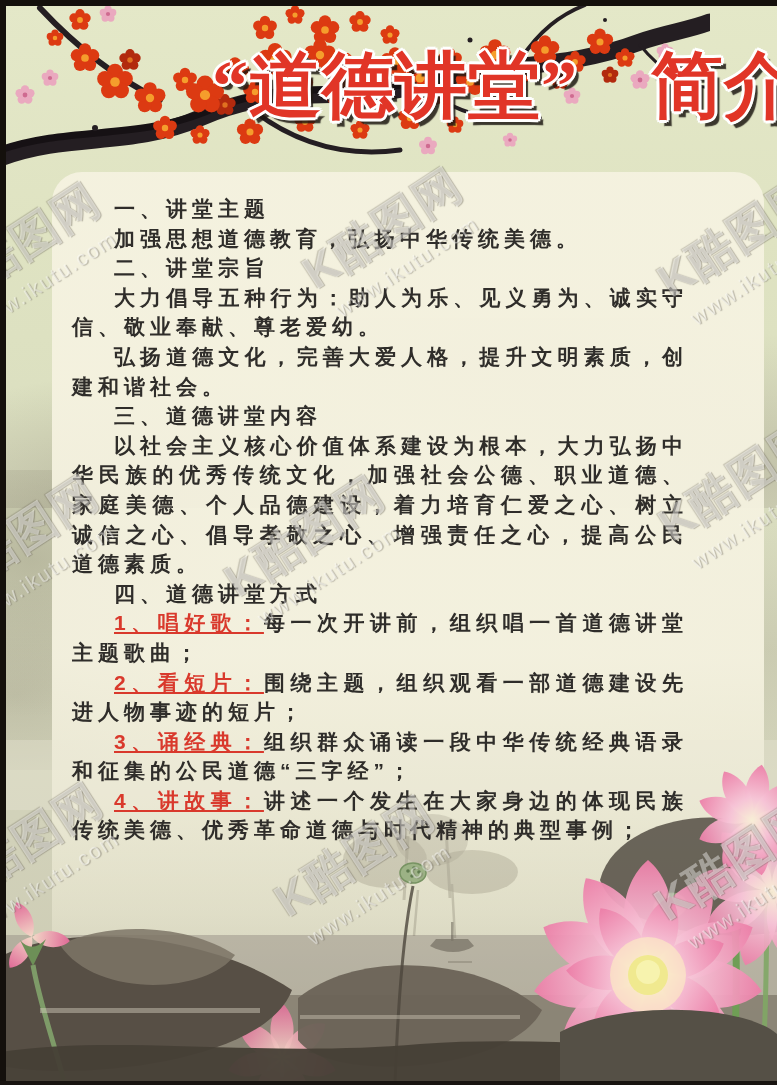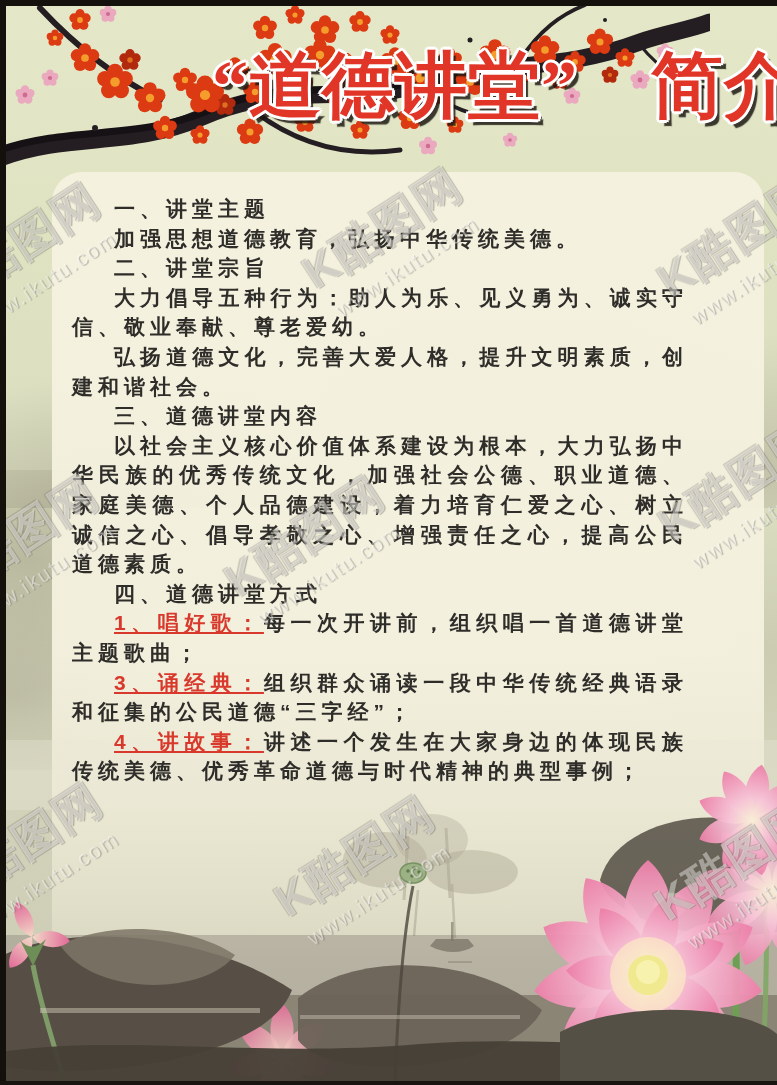--- a/index.html
+++ b/index.html
@@ -292,20 +292,21 @@
     <div id="sections">
         <div class="section-heading">一、讲堂主题</div>
         <p class="para">加强思想道德教育，弘扬中华传统美德。</p>
         <div class="section-heading">二、讲堂宗旨</div>
         <p class="para">大力倡导五种行为：助人为乐、见义勇为、诚实守信、敬业奉献、尊老爱幼。</p>
         <p class="para">弘扬道德文化，完善大爱人格，提升文明素质，创建和谐社会。</p>
         <div class="section-heading">三、道德讲堂内容</div>
         <p class="para">以社会主义核心价值体系建设为根本，大力弘扬中华民族的优秀传统文化，加强社会公德、职业道德、家庭美德、个人品德建设，着力培育仁爱之心、树立诚信之心、倡导孝敬之心、增强责任之心，提高公民道德素质。</p>
         <div class="section-heading">四、道德讲堂方式</div>
         <p class="para item"><span class="item-label">1、唱好歌：</span><span class="item-text">每一次开讲前，组织唱一首道德讲堂主题歌曲；</span></p>
+        <p class="para item"><span class="item-label">2、看短片：</span><span class="item-text">围绕主题，组织观看一部道德建设先进人物事迹的短片；</span></p>
         <p class="para item"><span class="item-label">3、诵经典：</span><span class="item-text">组织群众诵读一段中华传统经典语录和征集的公民道德“三字经”；</span></p>
         <p class="para item"><span class="item-label">4、讲故事：</span><span class="item-text">讲述一个发生在大家身边的体现民族传统美德、优秀革命道德与时代精神的典型事例；</span></p>
       </div>
   </div>
 
   <div class="wm-layer" id="wm-layer">
       <div class="wm" style="left: 390px; top: 240px;">
         <div class="wm-brand">K酷图网</div>
         <div class="wm-url">www.ikutu.com</div>
       </div>

